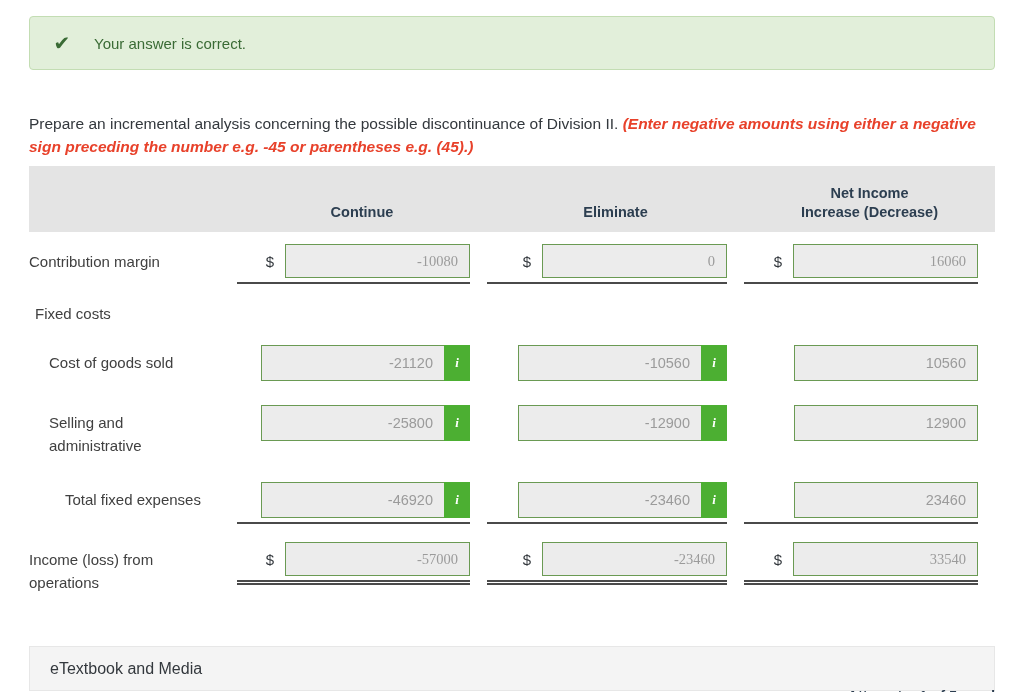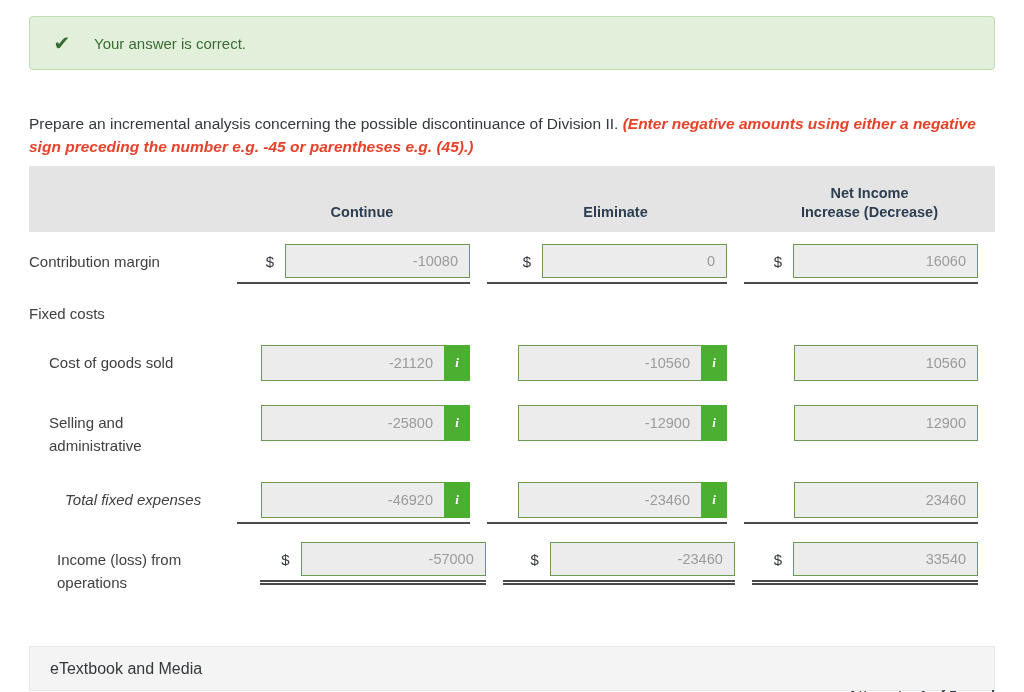--- a/index.html
+++ b/index.html
@@ -92,21 +92,21 @@
     align-items: flex-start;
   }
   .cell-label {
     width: 208px;
     font-size: 15px;
     color: #404040;
     line-height: 23px;
     padding-top: 6px;
   }
   .indent-1 { padding-left: 20px; }
-  .indent-2 { padding-left: 36px; font-style: italic; }
+  .indent-2 { padding-left: 36px; }
 
   .cell {
     position: relative;
     height: 100%;
   }
   .cell-c1 { width: 250px; }
   .cell-c2 { width: 257px; }
   .cell-c3 { width: 251px; }
 
   .fieldwrap {
@@ -124,21 +124,21 @@
     background: #ececec;
     border: 1px solid #6a9a53;
     height: 34px;
     display: flex;
     align-items: center;
     justify-content: flex-end;
     padding-right: 11px;
     font-size: 14.5px;
     color: #9b9b9b;
   }
-  .input.w-narrow { width: 185px; }
+  .input.w-narrow { width: 185px; font-family: Liberation Serif, serif; }
   .input.w-wide   { width: 184px; }
   .infobtn {
     width: 26px;
     height: 36px;
     background: #4caf32;
     color: #ffffff;
     font-weight: bold;
     font-size: 13px;
     font-style: italic;
     display: flex;
@@ -239,21 +239,21 @@
     </div>
     <div class="cell cell-c3">
       <div class="fieldwrap">
         <span class="dollar">$</span>
         <div class="input w-narrow">16060</div>
       </div>
       <div class="rule"></div>
     </div>
   </div>
 
-  <div class="row" style="margin-top:12px;">
+  <div class="row" style="margin-top:12px;margin-left:6px;">
     <div class="cell-label">Fixed costs</div>
     <div class="cell cell-c1"></div>
     <div class="cell cell-c2"></div>
     <div class="cell cell-c3"></div>
   </div>
 
   <div class="row withicon" style="margin-top:20px;">
     <div class="cell-label indent-1">Cost of goods sold</div>
     <div class="cell cell-c1">
       <div class="fieldwrap">
@@ -312,21 +312,21 @@
       <div class="rule"></div>
     </div>
     <div class="cell cell-c3">
       <div class="fieldwrap">
         <div class="input w-wide">23460</div>
       </div>
       <div class="rule"></div>
     </div>
   </div>
 
-  <div class="row" style="margin-top:18px;margin-left:28px;">
+  <div class="row" style="margin-top:18px;">
     <div class="cell-label" style="padding-right:60px;">Income (loss) from operations</div>
     <div class="cell cell-c1">
       <div class="fieldwrap">
         <span class="dollar">$</span>
         <div class="input w-narrow">-57000</div>
       </div>
       <div class="rule-double"></div>
     </div>
     <div class="cell cell-c2">
       <div class="fieldwrap">

